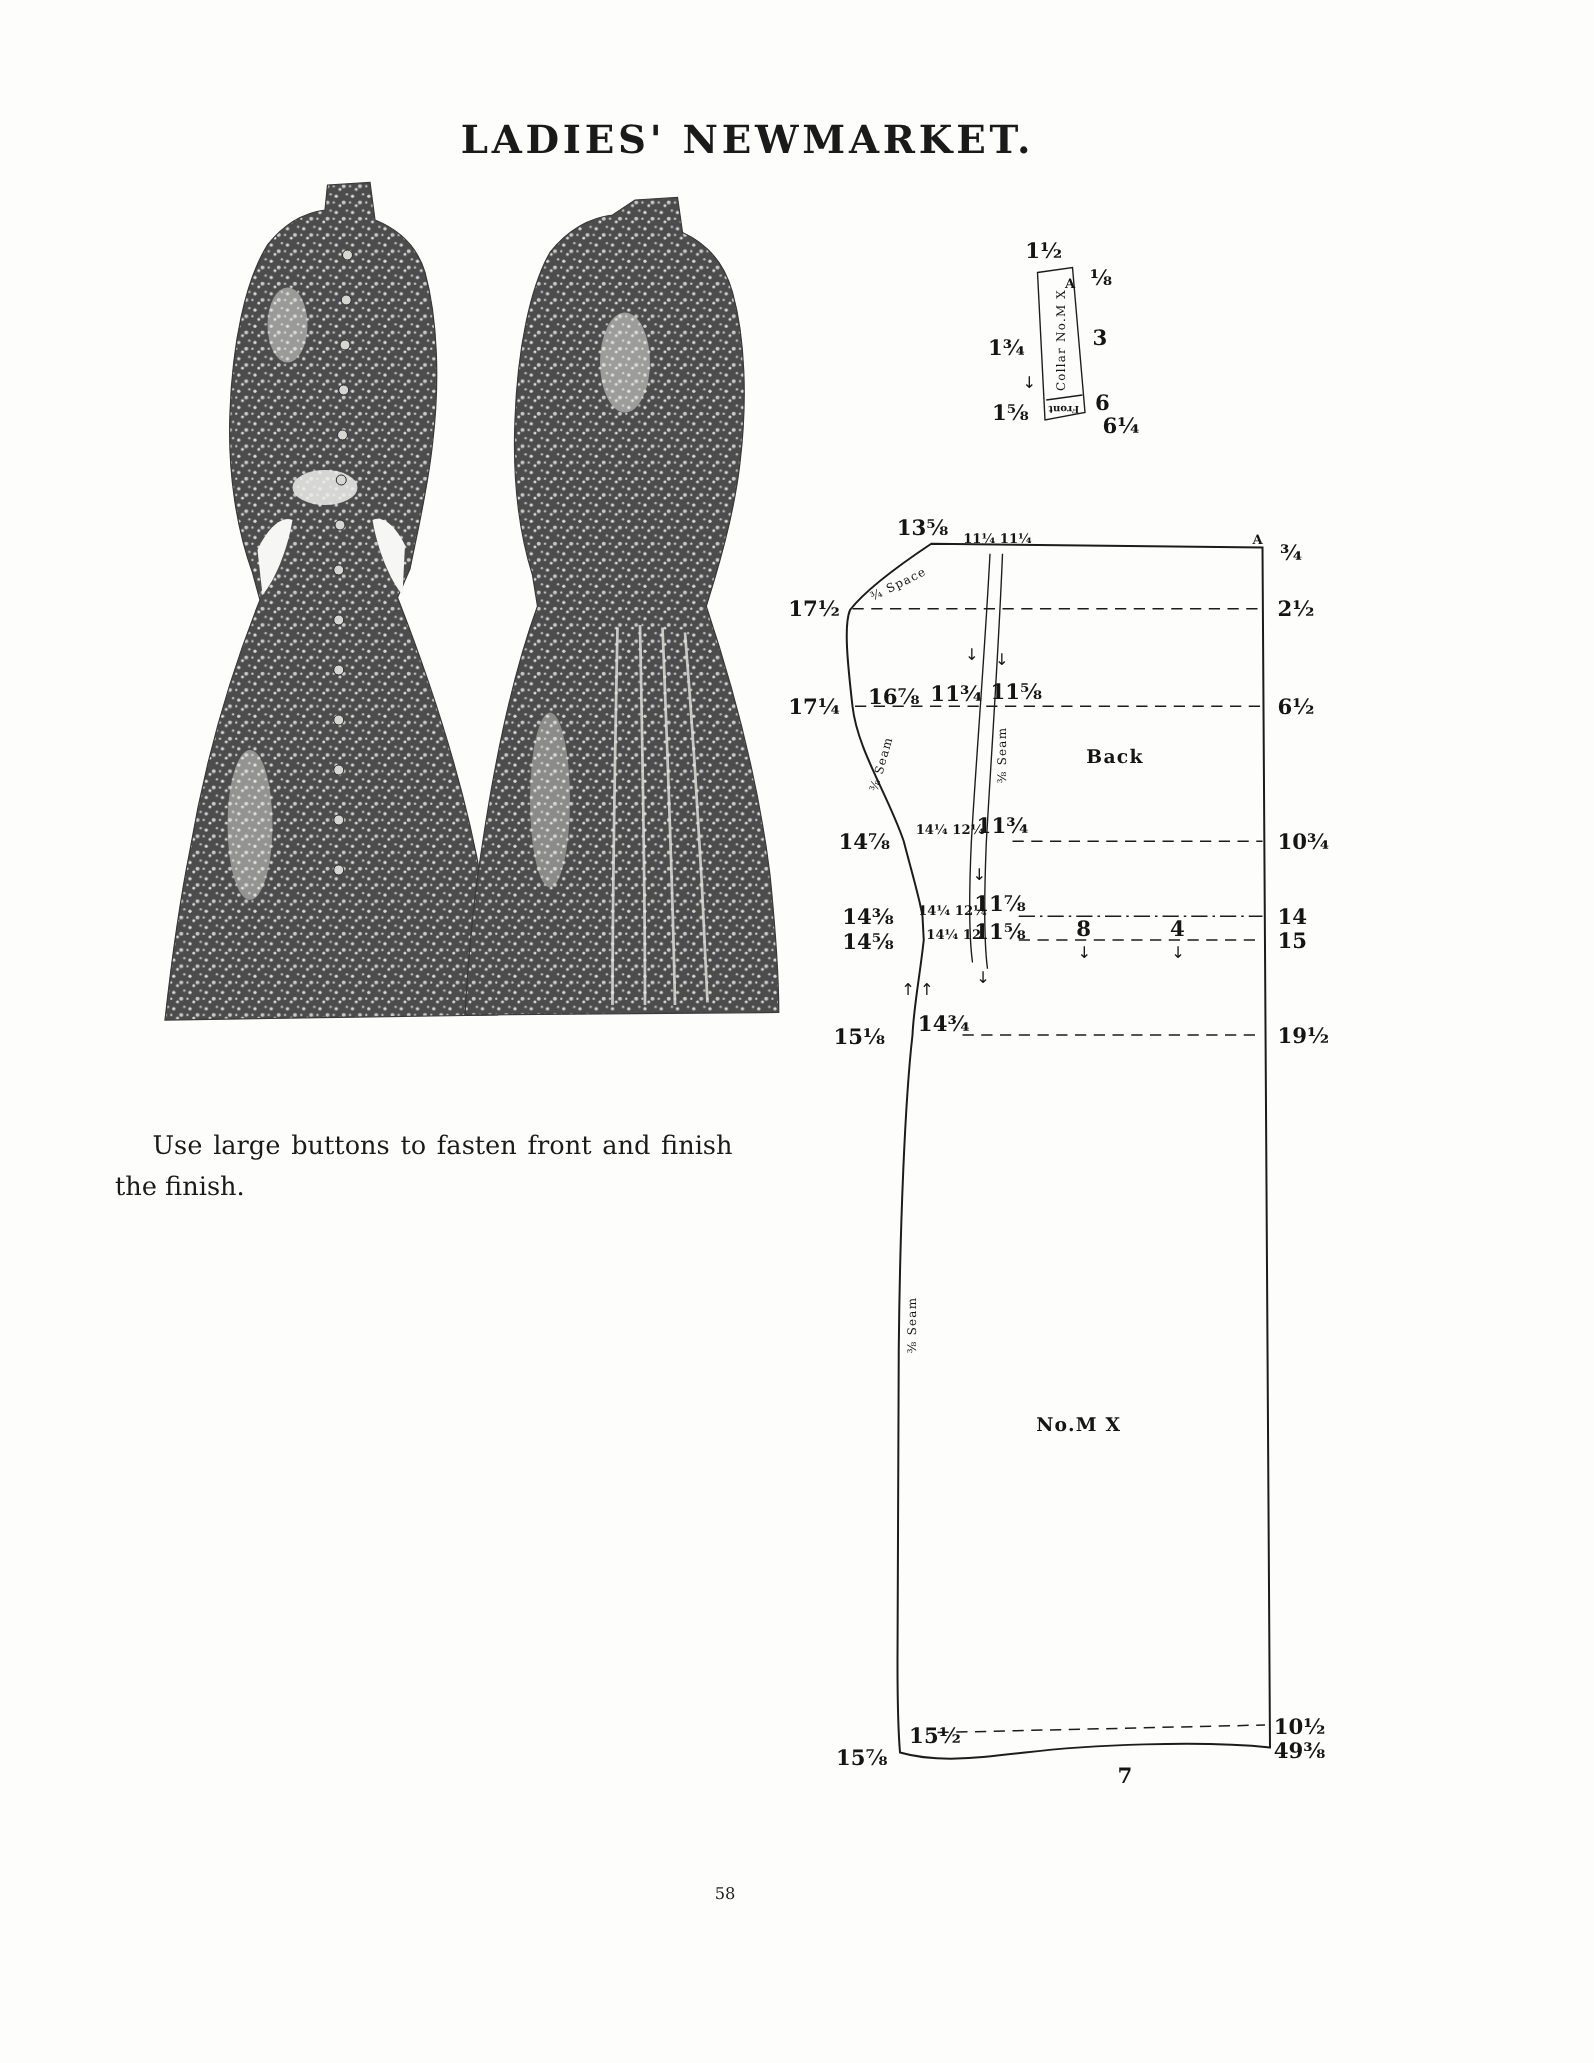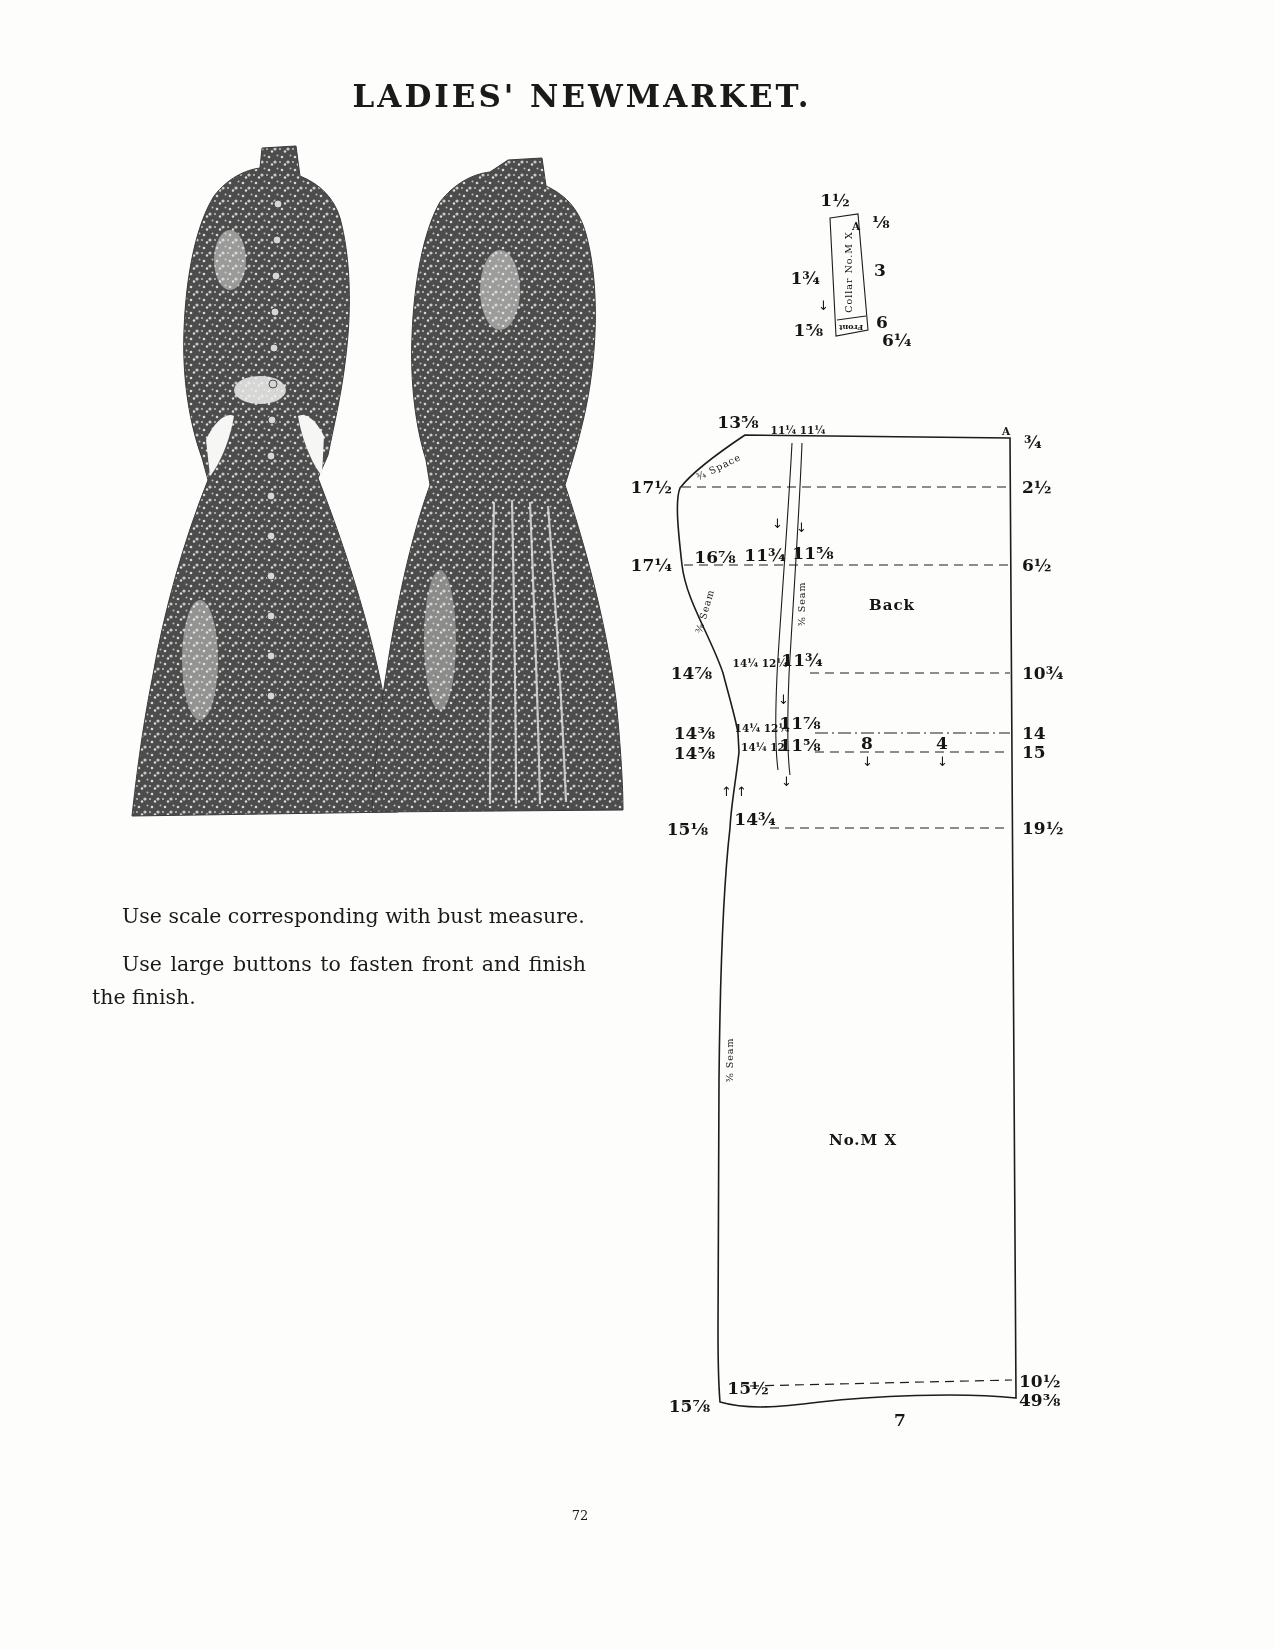--- a/index.html
+++ b/index.html
@@ -1,18 +1,18 @@
 <!DOCTYPE html>
 <html><head>
 <meta charset="utf-8">
 <style>
   html,body{margin:0;padding:0;background:#e9e9e9;}
   .page{position:relative;width:1275px;height:1650px;background:#fdfdfb;
         font-family:"DejaVu Serif",serif;color:#1a1a1a;overflow:hidden;margin:0 auto;}
-  .title{position:absolute;top:78px;left:0;width:1164px;text-align:center;margin:0;
+  .title{position:absolute;top:78px;left:0;width:1164px;text-align:center;margin:16px;
          font-size:31px;font-weight:bold;letter-spacing:3px;}
   .illustration{position:absolute;left:110px;top:140px;}
   .diagram{position:absolute;left:620px;top:180px;}
   .instructions{position:absolute;left:92px;top:900px;width:494px;
                 font-size:20.5px;line-height:1.62;text-align:justify;}
   .instructions p{margin:0 0 15px 0;text-indent:30px;}
   .page-number{position:absolute;top:1508px;left:500px;width:160px;text-align:center;
                font-size:13px;}
   .diagram text{fill:#151515;}
   .m  {font:bold 17px "DejaVu Serif",serif;}
@@ -180,19 +180,18 @@
       <text class="arrow" x="158" y="524">↓</text>
       <text class="arrow" x="161" y="606">↓</text>
       <text class="arrow" x="242" y="586">↓</text>
       <text class="arrow" x="317" y="586">↓</text>
       <text class="arrow" x="101" y="616">↑</text>
       <text class="arrow" x="116" y="616">↑</text>
     </g>
   </svg>
 
   <div class="instructions">
-    <p>Use scale corresponding with bust measure.</p>
     <p>Use large buttons to fasten front and finish the finish.</p>
   </div>
 
-  <div class="page-number">72</div>
+  <div class="page-number">58</div>
 
 </div>
 
 </body></html>

